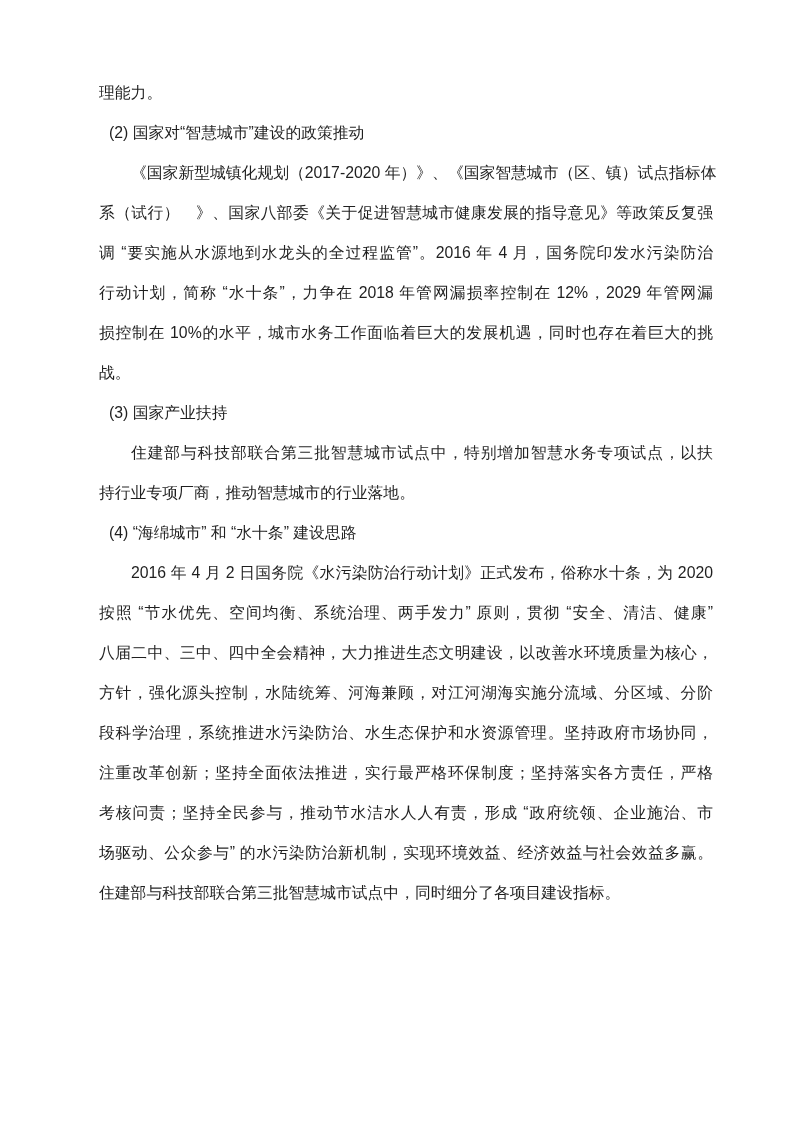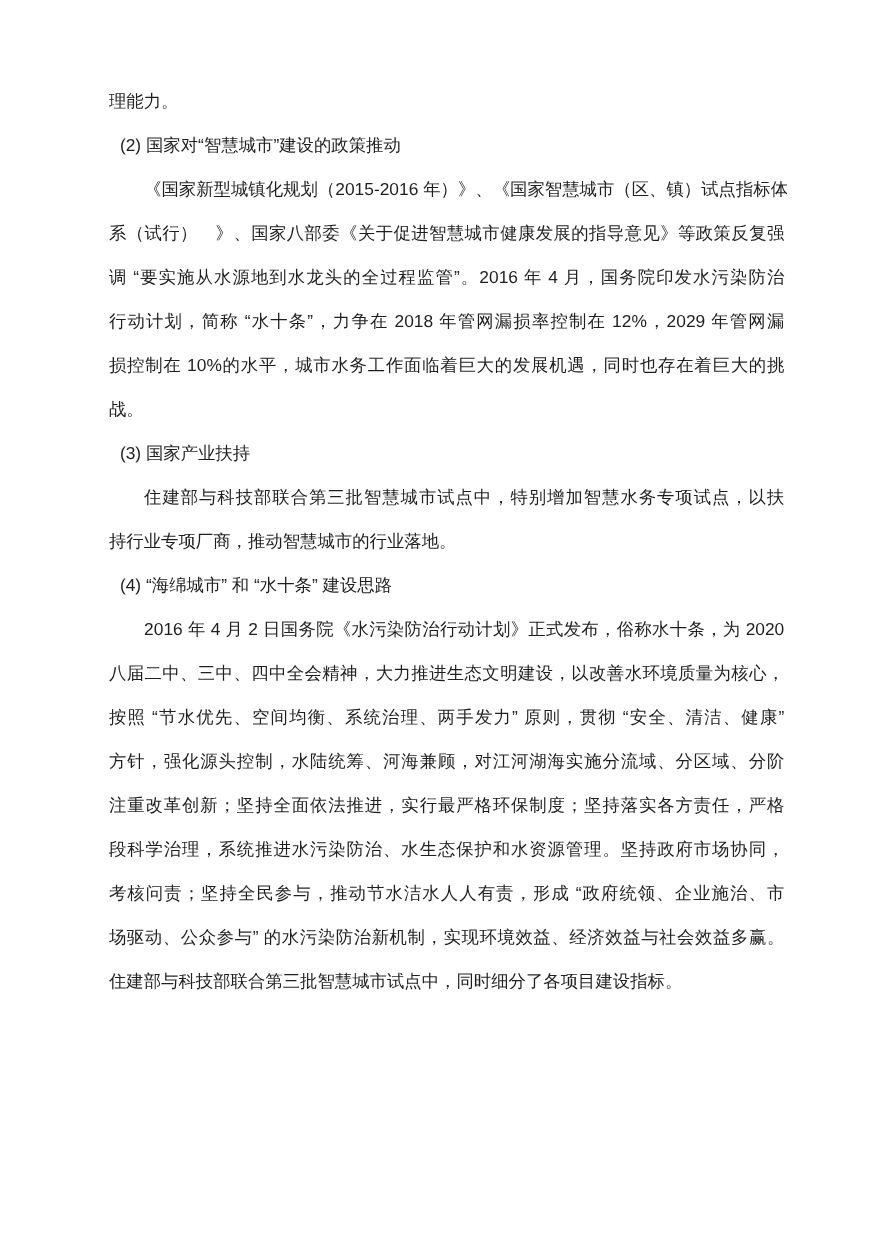--- a/index.html
+++ b/index.html
@@ -43,37 +43,37 @@
 </style>
 </head>
 <body>
 
 <div class="page" style="background: rgb(255, 255, 255); color: rgb(31, 31, 31);">
     <div class="paragraph">
       <div class="line last">理能力。</div>
     </div>
     <div class="heading">(2) 国家对“智慧城市”建设的政策推动</div>
     <div class="paragraph">
-      <div class="line indent">《国家新型城镇化规划（2015-2016 年）》、《国家智慧城市（区、镇）试点指标体</div>
+      <div class="line indent">《国家新型城镇化规划（2017-2020 年）》、《国家智慧城市（区、镇）试点指标体</div>
       <div class="line">系（试行）　》、国家八部委《关于促进智慧城市健康发展的指导意见》等政策反复强</div>
       <div class="line">调 “要实施从水源地到水龙头的全过程监管”。2016 年 4 月，国务院印发水污染防治</div>
       <div class="line">行动计划，简称 “水十条”，力争在 2018 年管网漏损率控制在 12%，2029 年管网漏</div>
       <div class="line">损控制在 10%的水平，城市水务工作面临着巨大的发展机遇，同时也存在着巨大的挑</div>
       <div class="line last">战。</div>
     </div>
     <div class="heading">(3) 国家产业扶持</div>
     <div class="paragraph">
       <div class="line indent">住建部与科技部联合第三批智慧城市试点中，特别增加智慧水务专项试点，以扶</div>
       <div class="line last">持行业专项厂商，推动智慧城市的行业落地。</div>
     </div>
     <div class="heading">(4) “海绵城市” 和 “水十条” 建设思路</div>
     <div class="paragraph">
       <div class="line indent">2016 年 4 月 2 日国务院《水污染防治行动计划》正式发布，俗称水十条，为 2020</div>
+      <div class="line">按照 “节水优先、空间均衡、系统治理、两手发力” 原则，贯彻 “安全、清洁、健康”</div>
       <div class="line">八届二中、三中、四中全会精神，大力推进生态文明建设，以改善水环境质量为核心，</div>
-      <div class="line">按照 “节水优先、空间均衡、系统治理、两手发力” 原则，贯彻 “安全、清洁、健康”</div>
       <div class="line">方针，强化源头控制，水陆统筹、河海兼顾，对江河湖海实施分流域、分区域、分阶</div>
+      <div class="line">段科学治理，系统推进水污染防治、水生态保护和水资源管理。坚持政府市场协同，</div>
       <div class="line">注重改革创新；坚持全面依法推进，实行最严格环保制度；坚持落实各方责任，严格</div>
-      <div class="line">段科学治理，系统推进水污染防治、水生态保护和水资源管理。坚持政府市场协同，</div>
       <div class="line">考核问责；坚持全民参与，推动节水洁水人人有责，形成 “政府统领、企业施治、市</div>
       <div class="line">场驱动、公众参与” 的水污染防治新机制，实现环境效益、经济效益与社会效益多赢。</div>
       <div class="line last">住建部与科技部联合第三批智慧城市试点中，同时细分了各项目建设指标。</div>
     </div>
   </div>
 
 </body></html>

